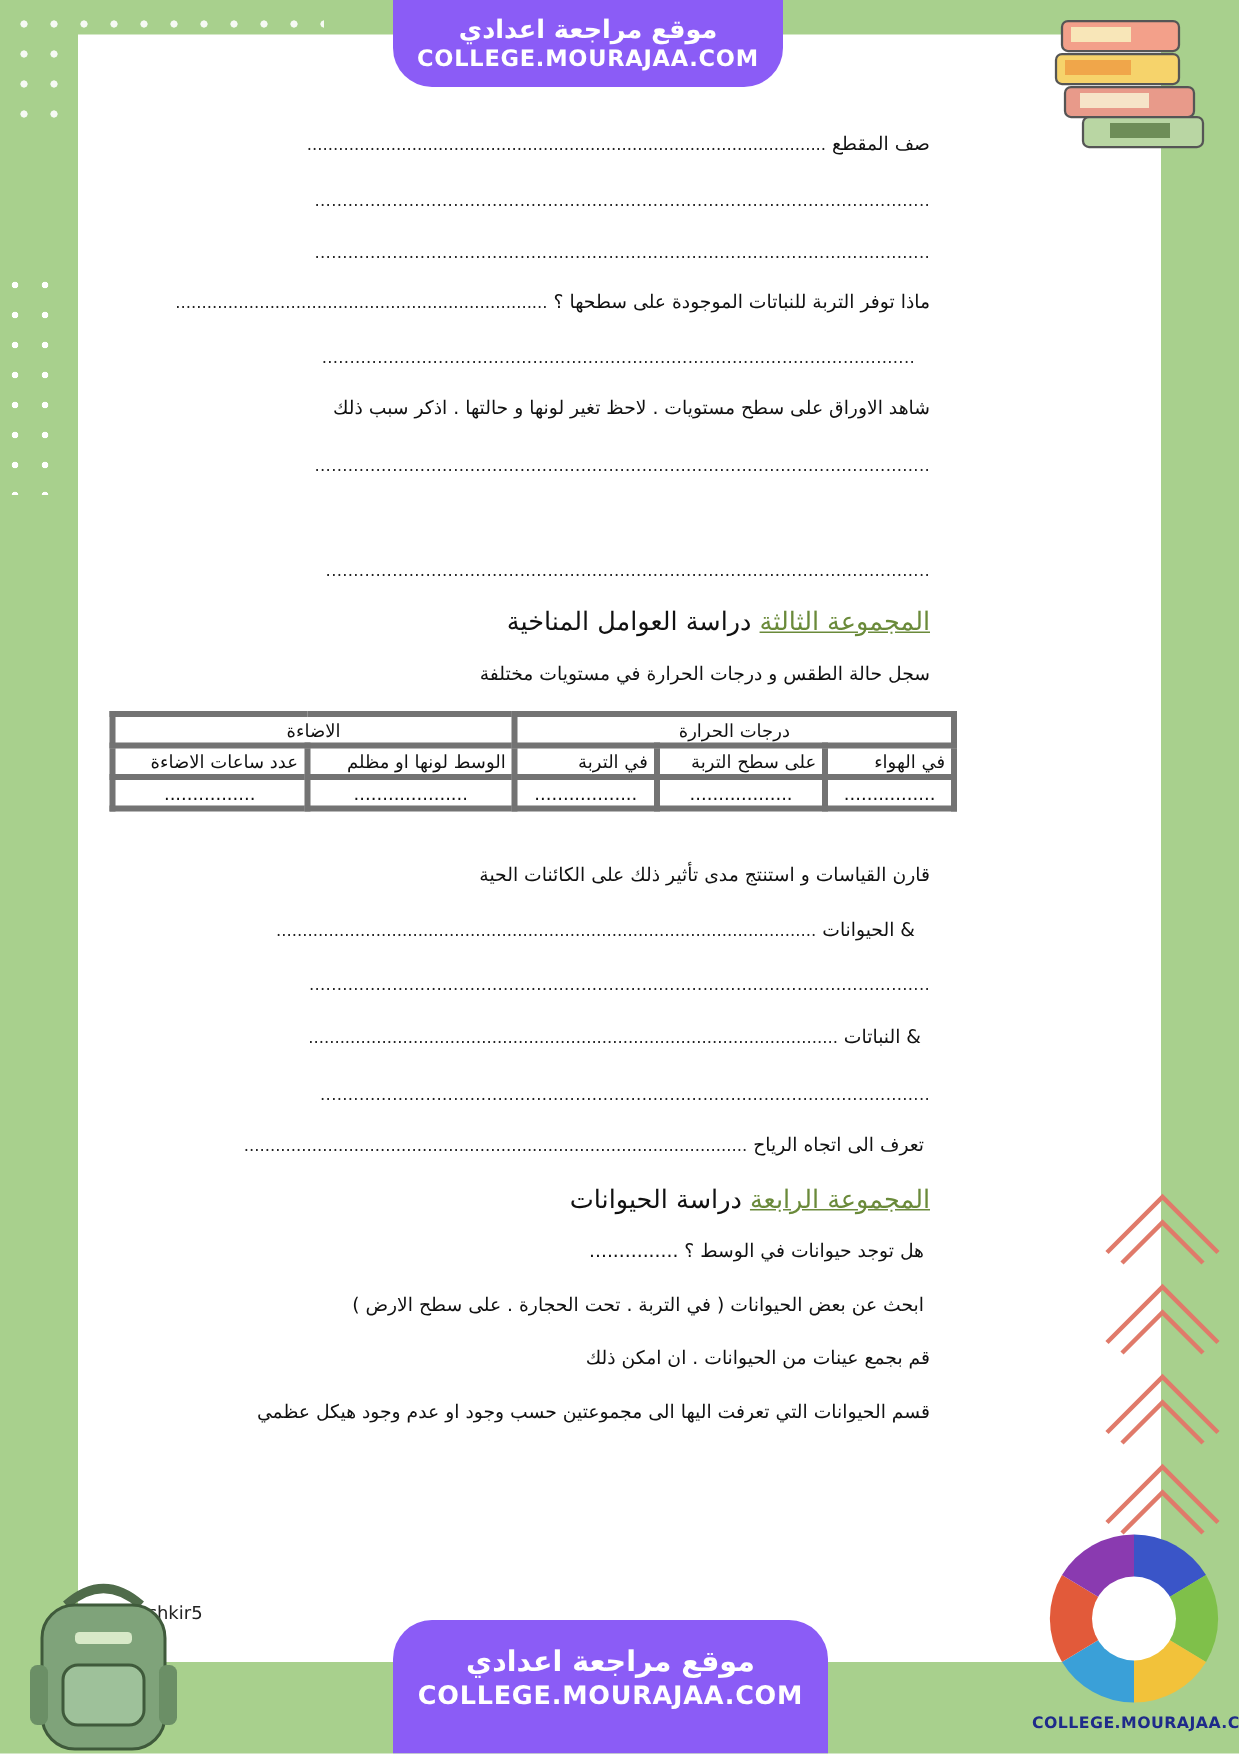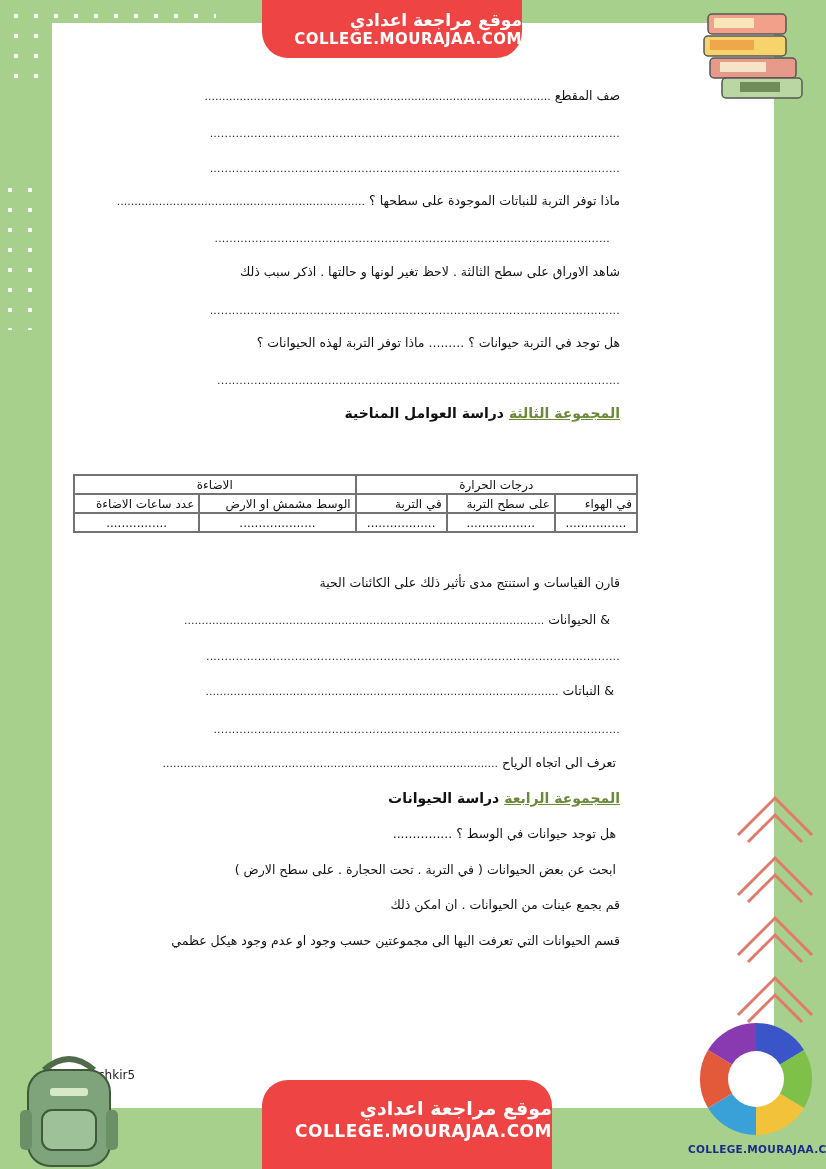--- a/index.html
+++ b/index.html
@@ -12,44 +12,44 @@
     background-image: radial-gradient(circle, #ffffff 2.2px, transparent 2.6px);
     background-size: 20px 20px; opacity:0.9; }
   .dots-left { position:absolute; left:0; top:180px; width:40px; height:150px;
     background-image: radial-gradient(circle, #ffffff 2px, transparent 2.4px);
     background-size: 20px 20px; }
   .page {
     position:absolute; left:52px; top:23px; width:722px; height:1085px;
     background:#ffffff;
   }
   .tab {
-    position:absolute; background:#ef4444; color:#ffffff; text-align:right;
+    position:absolute; background:#8b5cf6; color:#ffffff; text-align:center;
     font-family:"DejaVu Sans", sans-serif; font-weight:bold;
   }
   .tab-top { left:262px; top:0; width:260px; height:58px; border-radius:0 0 26px 26px; }
   .tab-bottom { left:262px; top:1080px; width:290px; height:89px; border-radius:26px 26px 0 0; }
   .tab .ar { display:block; font-size:17px; line-height:20px; margin-top:10px; direction:rtl; }
   .tab .en { display:block; font-size:15px; letter-spacing:0.5px; line-height:18px; }
   .tab-bottom .ar { font-size:19px; margin-top:18px; }
   .tab-bottom .en { font-size:17px; margin-top:4px; }
 
   .content { position:absolute; left:0; top:0; width:756px; height:1169px; direction:rtl; }
   .line {
     position:absolute; right:136px; font-size:12.5px; color:#111; white-space:nowrap;
     font-family:"DejaVu Sans", sans-serif;
   }
   .dots-fill { color:#222; letter-spacing:0.2px; font-size:11px; }
-  .heading { font-weight:bold; font-size:14px; }
+  .heading { font-weight:normal; font-size:17px; }
   .heading .hl { color:#6a8a3a; text-decoration:underline; }
 
   table.meas {
     position:absolute; left:73px; top:474px; width:565px; border-collapse:collapse;
     direction:rtl; font-size:12px; color:#111;
   }
-  table.meas td { border:2px solid #737373; height:17px; padding:0 4px; text-align:center; white-space:nowrap; }
+  table.meas td { border:4px solid #737373; height:17px; padding:0 4px; text-align:center; white-space:nowrap; }
   table.meas td.r { text-align:right; }
 
   .books { position:absolute; left:700px; top:12px; width:110px; height:88px; }
   .bag { position:absolute; left:14px; top:1050px; width:110px; height:119px; }
   .wheel { position:absolute; left:694px; top:1020px; width:124px; height:118px; }
   .logo-text { position:absolute; left:688px; top:1143px; font-size:10.5px; font-weight:bold; color:#1e2a8a; letter-spacing:0.3px; }
   .chevrons { position:absolute; left:730px; top:790px; width:90px; height:250px; }
   .credit { position:absolute; left:98px; top:1068px; font-size:12px; color:#222; }
 </style>
 </head>
@@ -88,48 +88,48 @@
     <span class="dots-fill">...............................................................................................................</span>
   </div>
   <div class="line" style="top:193px;">
     <span>ماذا توفر التربة للنباتات الموجودة على سطحها ؟</span>
     <span class="dots-fill">.......................................................................</span>
   </div>
   <div class="line" style="top:230px; right:146px;">
     <span class="dots-fill">...........................................................................................................</span>
   </div>
   <div class="line" style="top:264px;">
-    <span>شاهد الاوراق على سطح الثالثة . لاحظ تغير لونها و حالتها . اذكر سبب ذلك</span>
+    <span>شاهد الاوراق على سطح مستويات . لاحظ تغير لونها و حالتها . اذكر سبب ذلك</span>
   </div>
   <div class="line" style="top:302px;">
     <span class="dots-fill">...............................................................................................................</span>
   </div>
-  <div class="line" style="top:335px;">
-    <span>هل توجد في التربة حيوانات ؟ ......... ماذا توفر التربة لهذه الحيوانات ؟</span>
-  </div>
   <div class="line" style="top:372px;">
     <span class="dots-fill">.............................................................................................................</span>
   </div>
 
   <div class="line heading" style="top:405px;">
     <span class="hl">المجموعة الثالثة</span><span> دراسة العوامل المناخية</span>
+  </div>
+  <div class="line" style="top:441px;">
+    <span>سجل حالة الطقس و درجات الحرارة في مستويات مختلفة</span>
   </div>
 </div>
 
 <table class="meas">
   <tbody>
       <tr>
     <td colspan="3">درجات الحرارة</td>
     <td colspan="2">الاضاءة</td>
   </tr>
   <tr>
     <td class="r">في الهواء</td>
     <td class="r">على سطح التربة</td>
     <td class="r">في التربة</td>
-    <td class="r">الوسط مشمش او الارض</td>
+    <td class="r">الوسط لونها او مظلم</td>
     <td class="r">عدد ساعات الاضاءة</td>
   </tr>
   <tr>
     <td>................</td>
     <td>..................</td>
     <td>..................</td>
     <td>....................</td>
     <td>................</td>
   </tr>
 </tbody>

